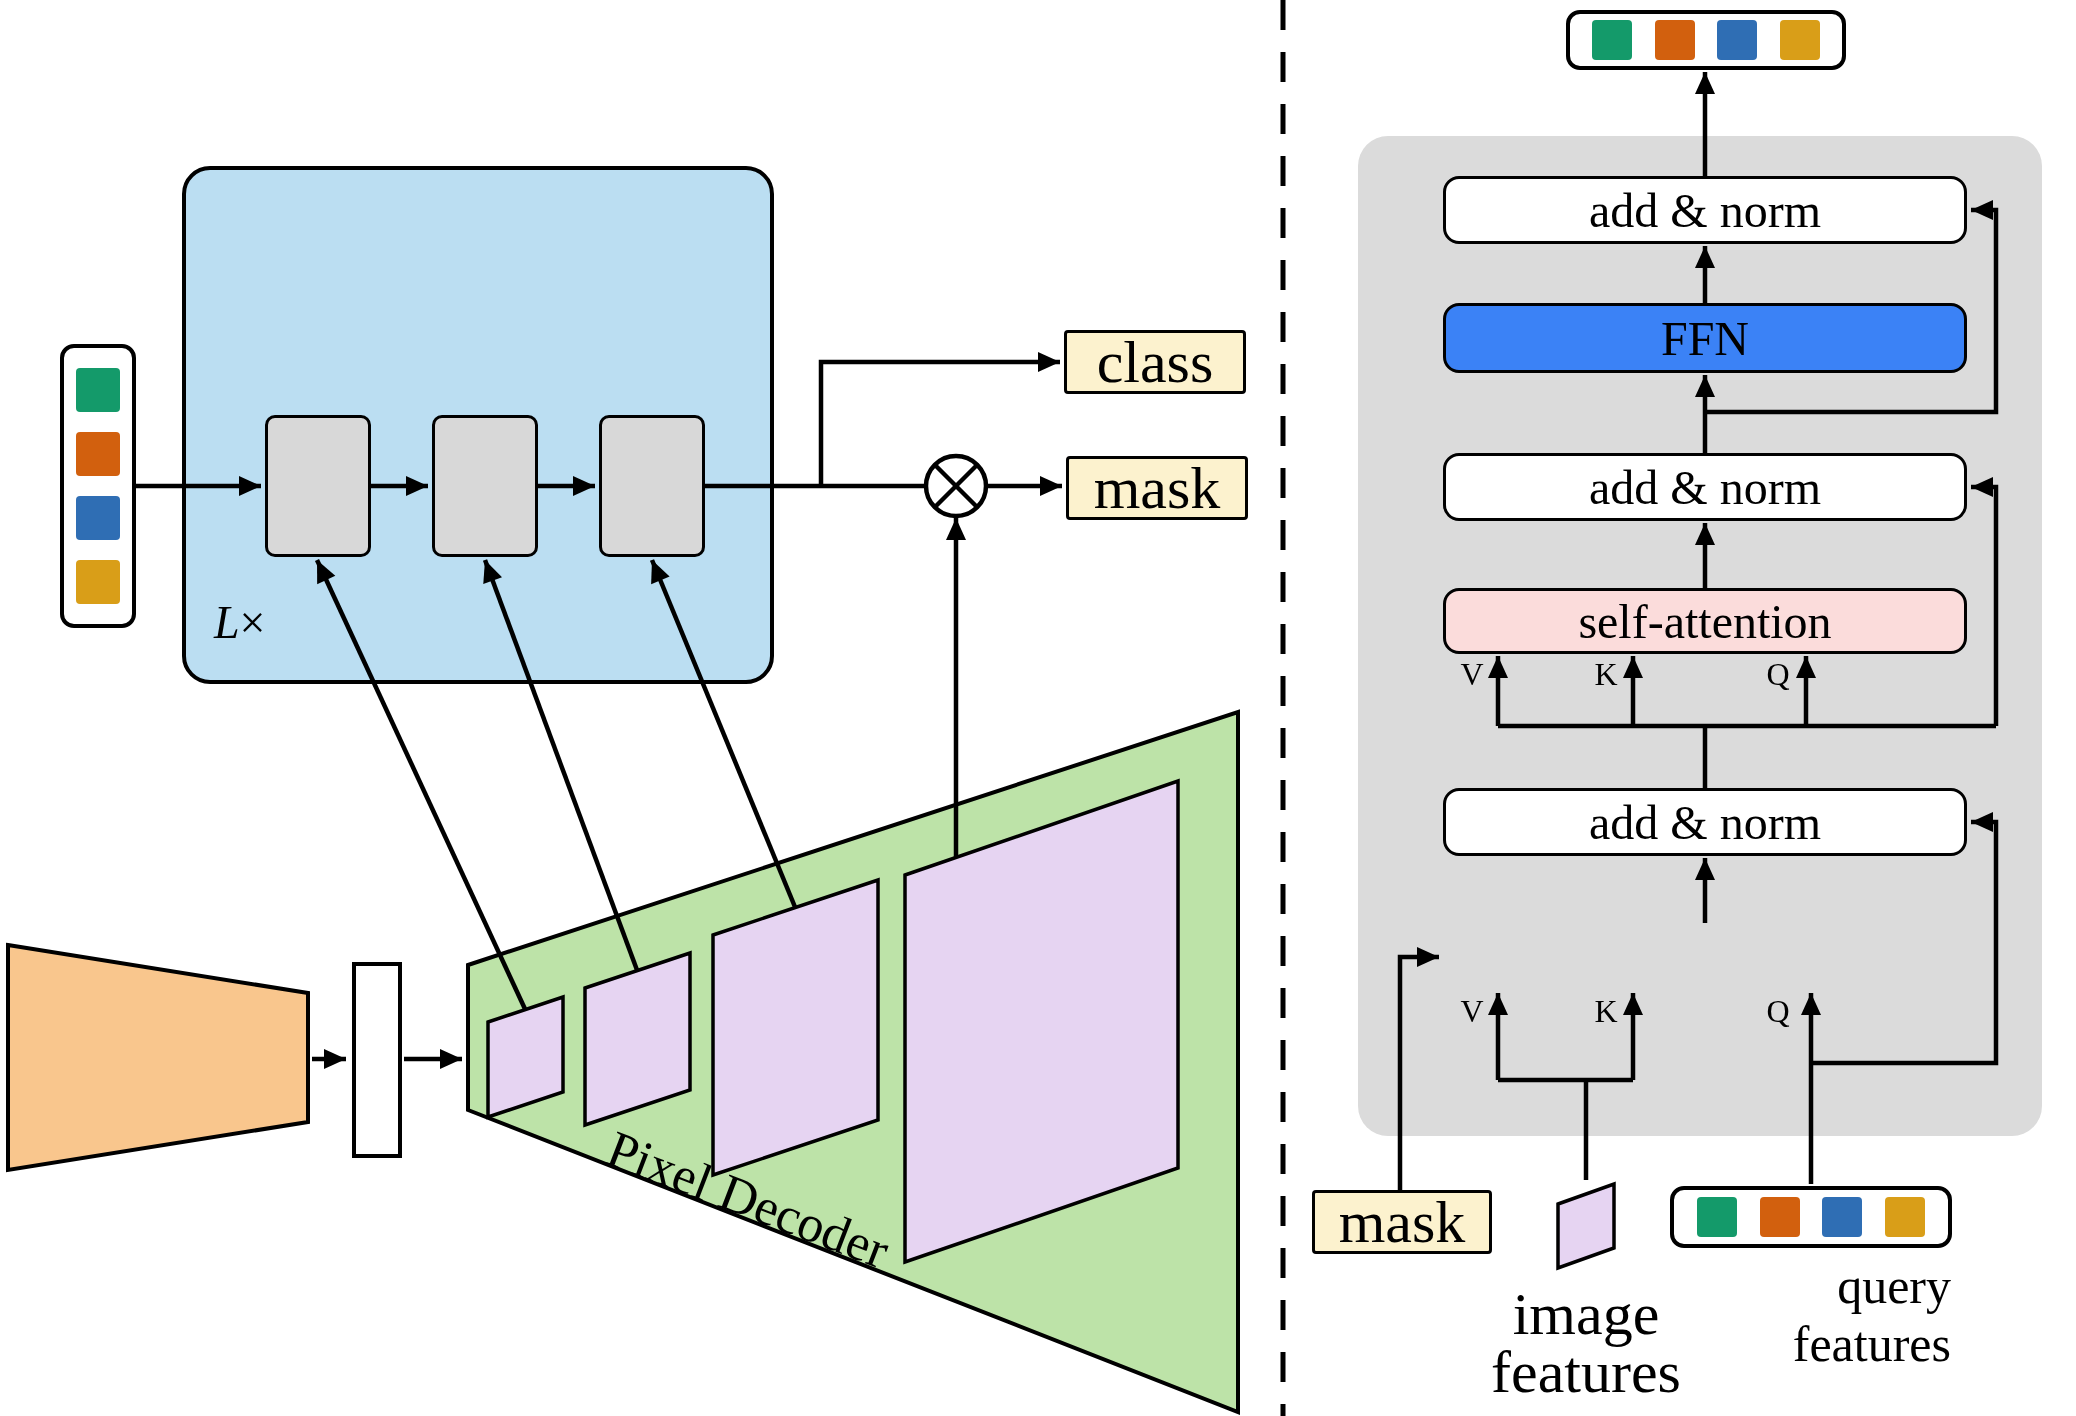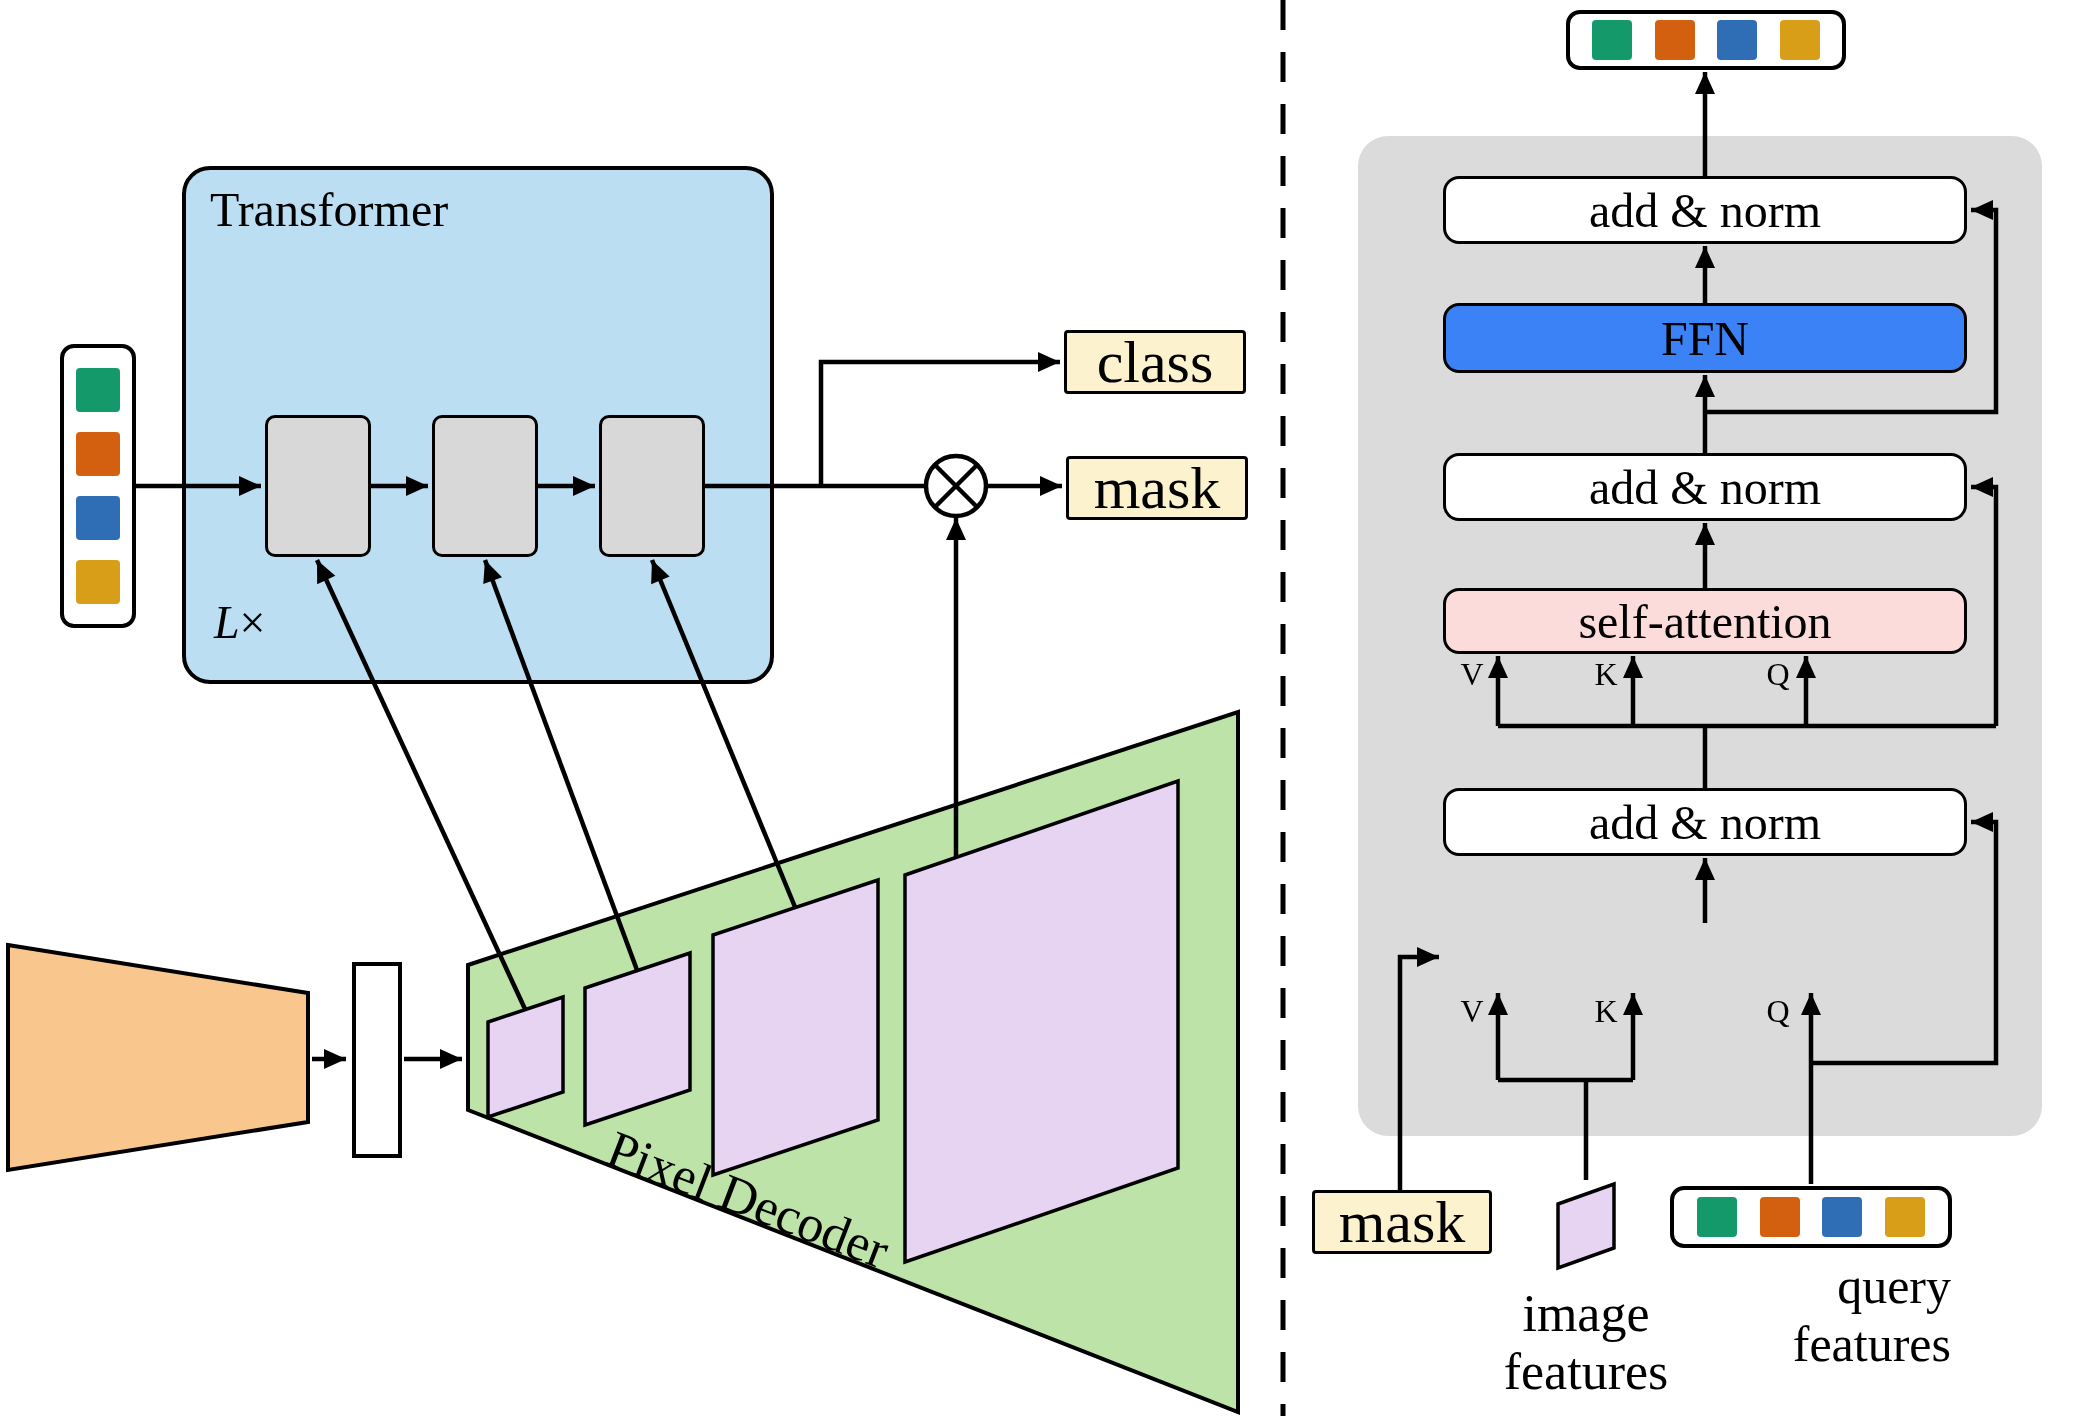--- a/index.html
+++ b/index.html
@@ -147,39 +147,38 @@
       <path d="M1811,1063 H1996 V822 H1971" marker-end="url(#ah)"></path>
       <path d="M1586,1180 V1080"></path>
       <path d="M1498,1080 H1633"></path>
       <path d="M1498,1080 V993" marker-end="url(#ah)"></path>
       <path d="M1633,1080 V993" marker-end="url(#ah)"></path>
       <path d="M1400,1190 V957 H1439" marker-end="url(#ah)"></path>
     </g>
   </svg>
 
   <div class="txt" style="left:210px;top:180px;font-size:48px;line-height:60px">
-    <span style="display:block">Transformer</span>
   </div>
 
   <div class="txt" style="left:214px;top:596px;font-size:46px">
     <span style="font-style:italic">L</span><span>×</span>
   </div>
 
 
   <div class="txt" style="left:503px;top:1170px;width:490px;height:60px;text-align:center;font-size:52px;transform:rotate(21deg);transform-origin:center">Pixel Decoder</div>
 
   <div class="txt vkq" style="left:1452px;top:656px">V</div>
   <div class="txt vkq" style="left:1586px;top:656px">K</div>
   <div class="txt vkq" style="left:1758px;top:656px">Q</div>
 
   <div class="txt vkq" style="left:1452px;top:993px">V</div>
   <div class="txt vkq" style="left:1586px;top:993px">K</div>
   <div class="txt vkq" style="left:1758px;top:993px">Q</div>
 
-  <div class="txt" style="left:1446px;top:1285px;width:280px;text-align:center;font-size:52px;line-height:58px">
+  <div class="txt" style="left:1446px;top:1285px;width:280px;text-align:center;font-size:60px;line-height:58px">
     <span style="display:block">image</span>
     <span style="display:block">features</span>
   </div>
 
   <div class="txt" style="left:1671px;top:1257px;width:280px;text-align:right;font-size:50px;line-height:58px">
     <span style="display:block">query</span>
     <span style="display:block">features</span>
   </div>
 
 </div>

